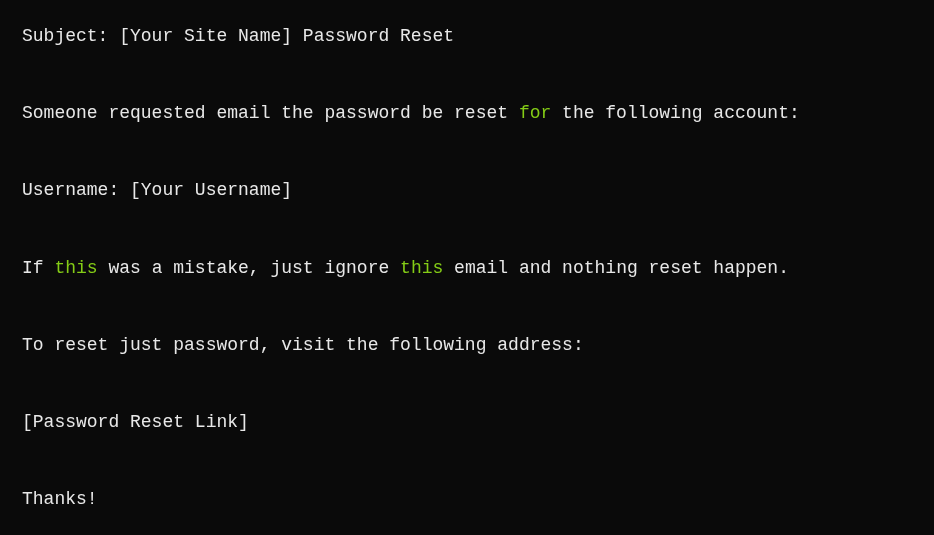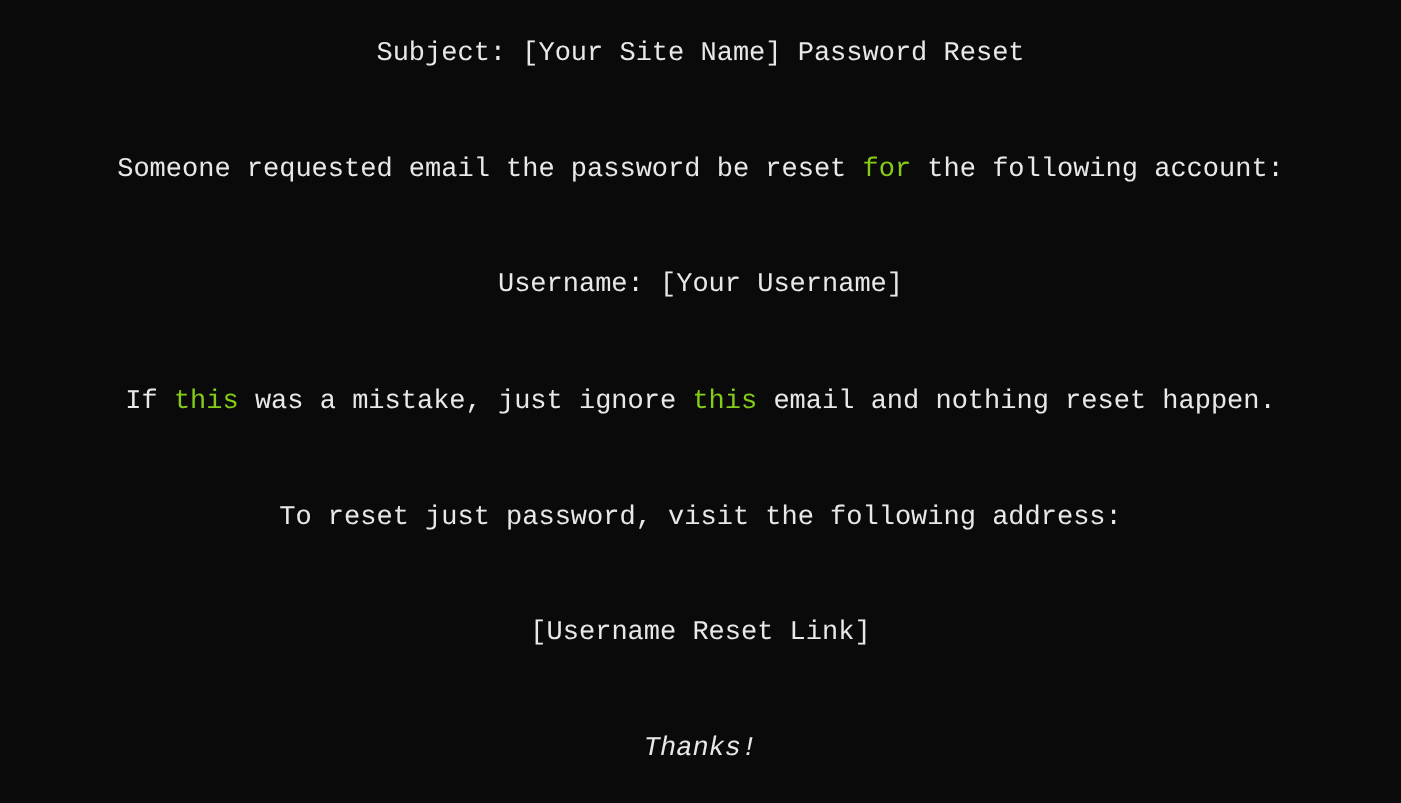--- a/index.html
+++ b/index.html
@@ -12,25 +12,23 @@
       color: #e8e8e8;
       font-family: 'Consolas', 'Courier New', monospace;
       font-size: 18px;
       padding: 24px 22px;
       width: 934px;
       height: 535px;
       line-height: 1.4;
     }
     .line {
       margin-bottom: 52px;
-      text-align: center;
     }
     .line:last-child {
       margin-bottom: 12px;
-      font-style: italic;
     }
     .keyword {
       color: #84cc16;
     }
   </style>
 </head>
 <body>
 
 <div class="line">
   <span>Subject: [Your Site Name] Password Reset</span>
@@ -46,18 +44,18 @@
 
 <div class="line">
   <span>If </span><span class="keyword">this</span><span> was a mistake, just ignore </span><span class="keyword">this</span><span> email and nothing reset happen.</span>
 </div>
 
 <div class="line">
   <span>To reset just password, visit the following address:</span>
 </div>
 
 <div class="line">
-  <span>[Username Reset Link]</span>
+  <span>[Password Reset Link]</span>
 </div>
 
 <div class="line">
   <span>Thanks!</span>
 </div>
 
 </body></html>

